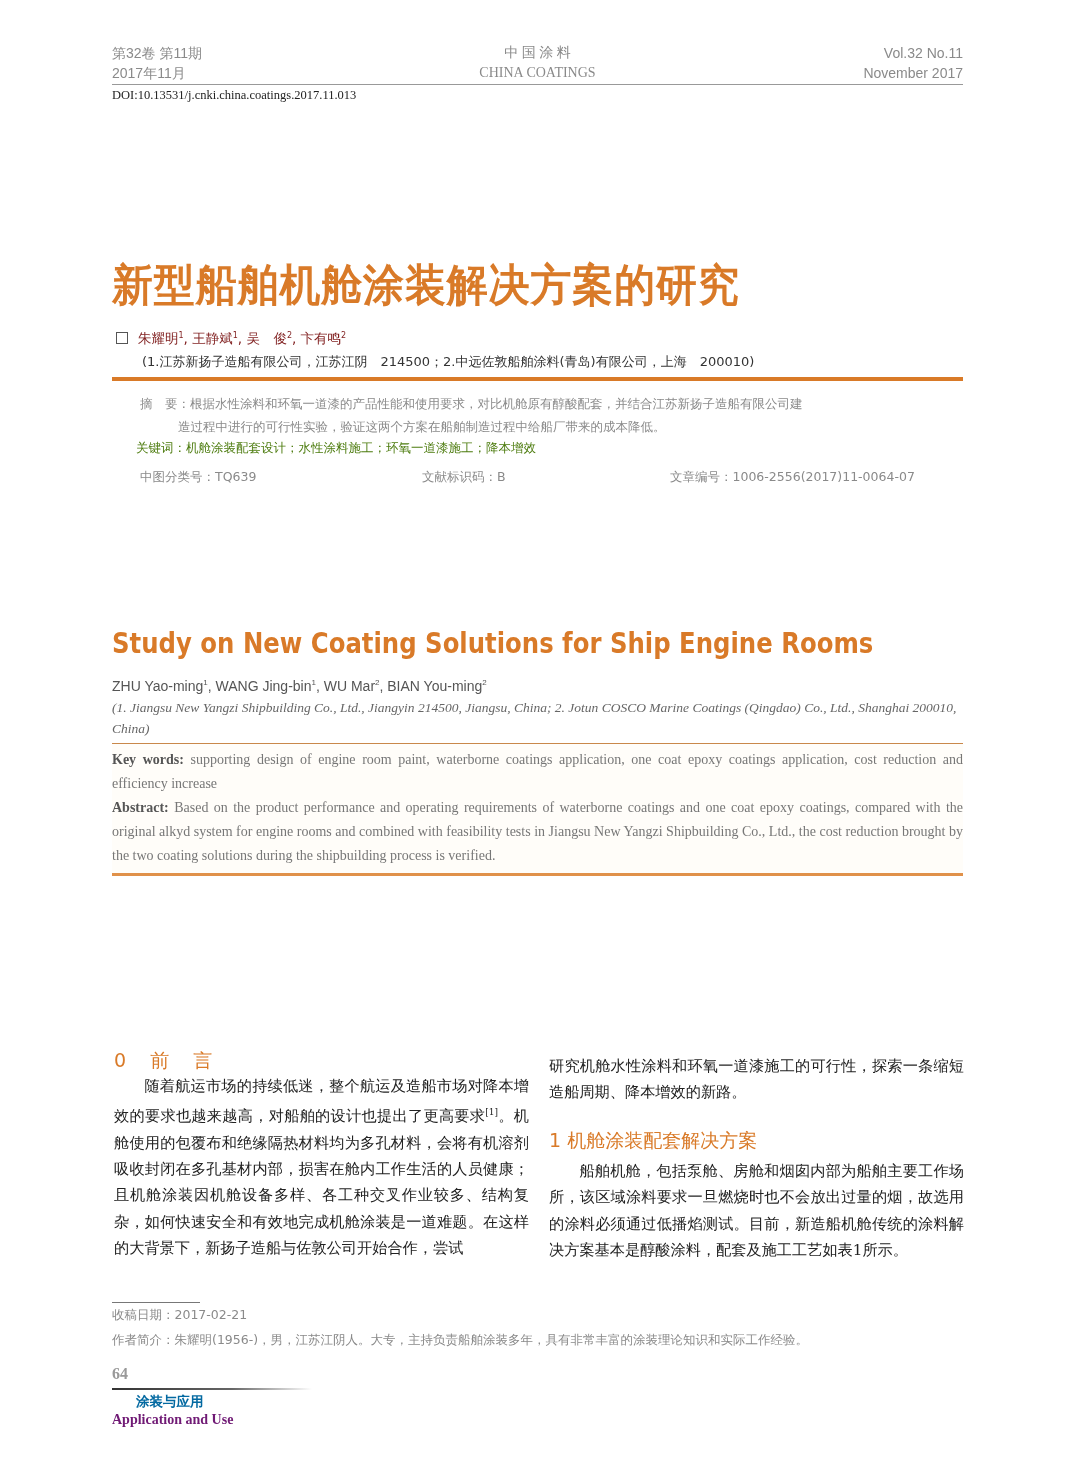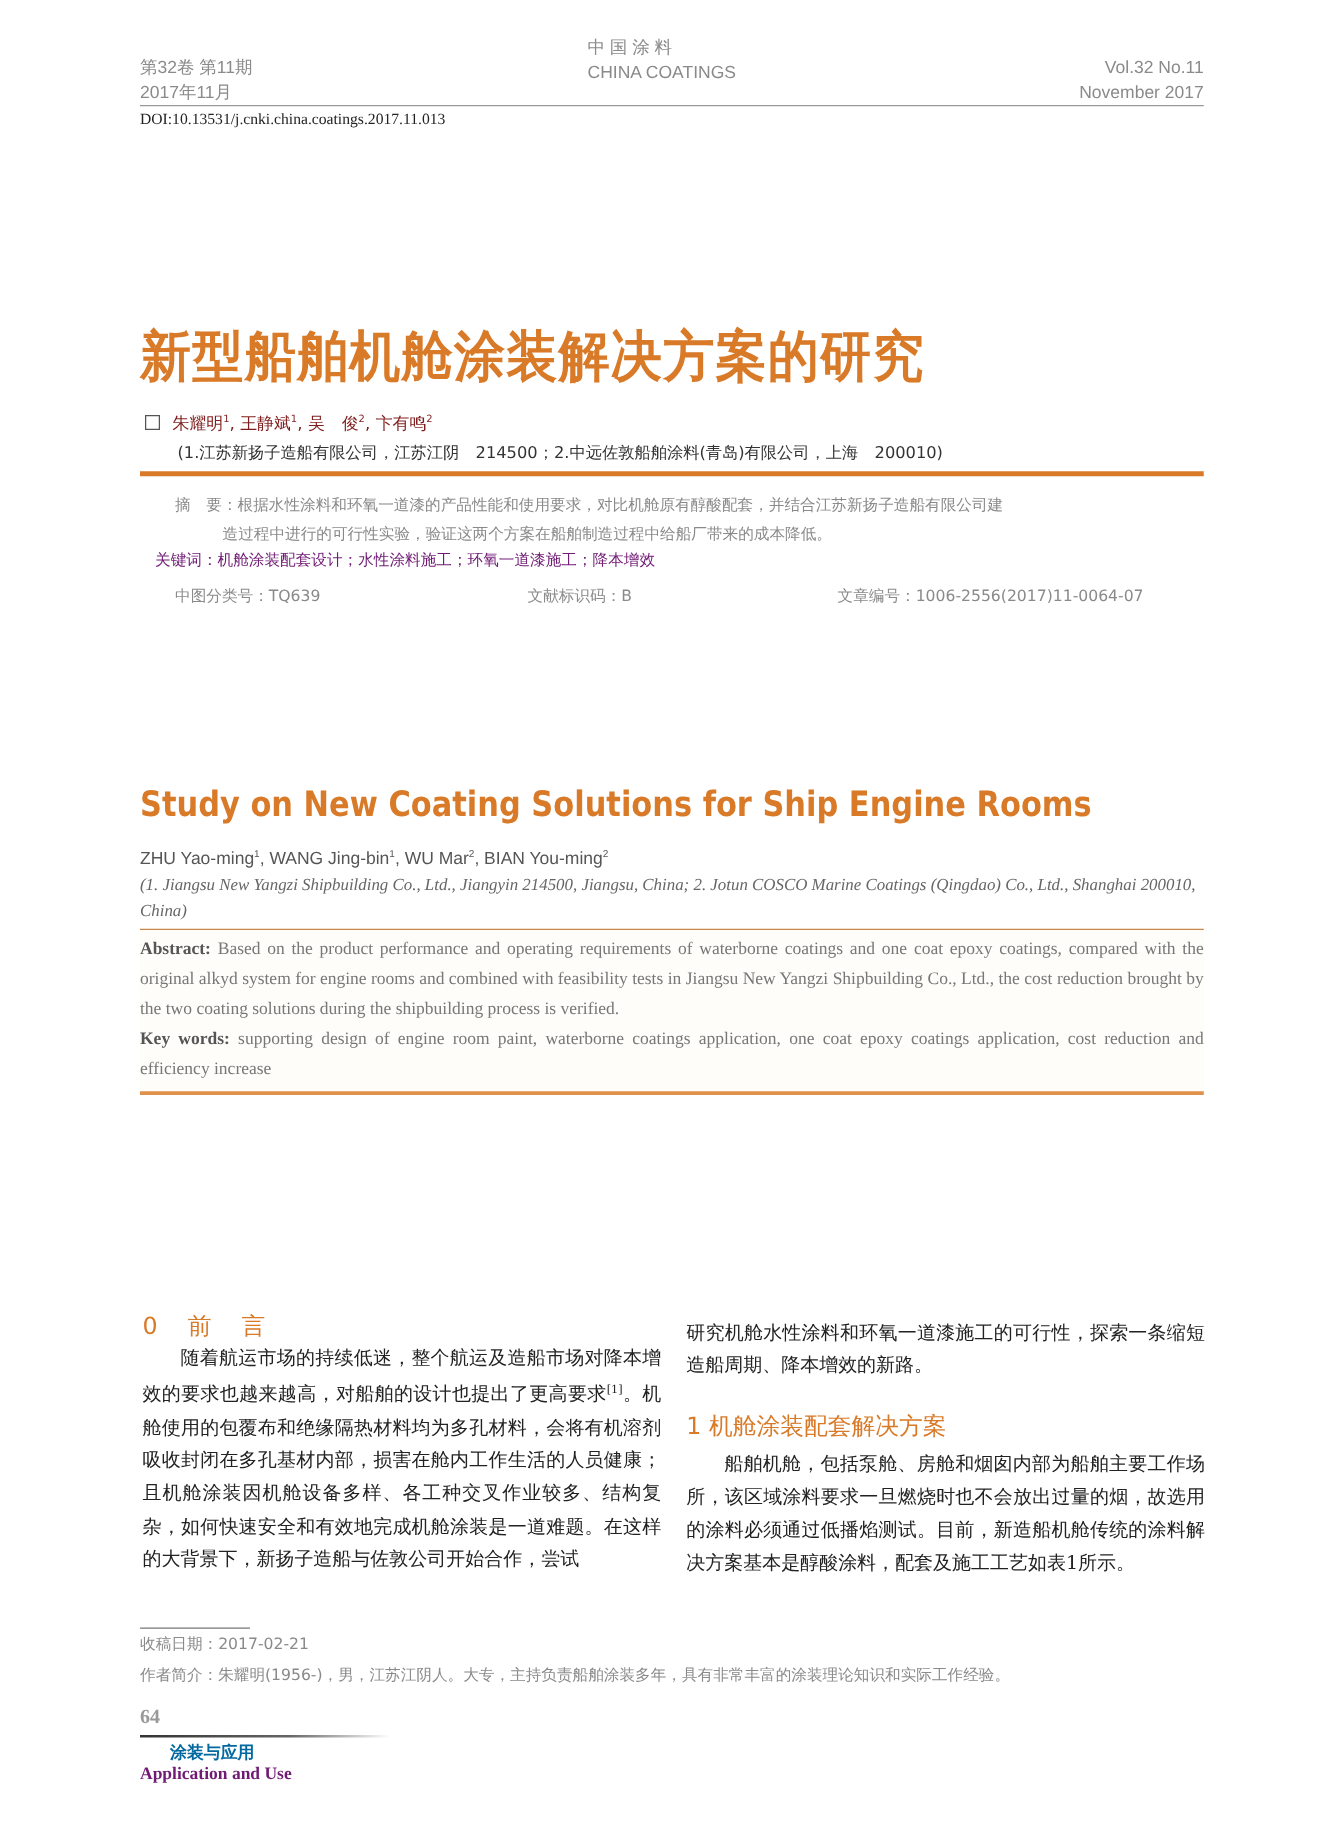--- a/index.html
+++ b/index.html
@@ -4,39 +4,39 @@
   <style>
     * { margin: 0; padding: 0; box-sizing: border-box; }
     html, body { width: 1075px; height: 1459px; background: #ffffff; }
     body { position: relative; font-family: "DejaVu Sans", sans-serif; color: #3a3a3a; overflow: hidden; }
 
     .abs { position: absolute; }
 
     
     .hdr { font-family: "Liberation Sans", sans-serif; color: #8a8a8a; font-size: 14px; line-height: 20px; }
     .hdr-left { left: 112px; top: 43px; }
-    .hdr-center { left: 470px; top: 27px; width: 135px; text-align: left; }
+    .hdr-center { left: 470px; top: 43px; width: 135px; text-align: center; font-family: Liberation Serif, serif; }
     .hdr-right { right: 112px; top: 43px; text-align: right; }
     .hdr-rule { left: 112px; top: 84px; width: 851px; height: 1px; background: #999; }
     .doi { left: 112px; top: 88px; font-family: "Liberation Serif", serif; font-size: 12.5px; color: #222; }
 
     
     .cn-title { left: 112px; top: 256px; font-family: "DejaVu Sans", sans-serif; font-weight: bold; font-size: 44px; color: #d97a28; letter-spacing: 1px; transform: scaleX(0.93); transform-origin: left; }
 
     .cn-authors { left: 116px; top: 330px; font-size: 13.5px; color: #7f1d1d; }
     .cn-authors .box { display: inline-block; width: 12px; height: 12px; border: 1px solid #555; margin-right: 10px; vertical-align: -1px; }
     .cn-authors sup { font-size: 8px; }
     .cn-affil { left: 142px; top: 353px; font-size: 13px; color: #333; }
 
     .rule-orange-thick { left: 112px; top: 377px; width: 851px; height: 4px; background: #d97a28; }
 
     .cn-abs { left: 140px; top: 392px; width: 800px; font-size: 12.5px; color: #8a8a8a; line-height: 23px; }
     .cn-abs .label { display: inline-block; }
     .cn-abs .indent { padding-left: 38px; }
-    .cn-kw { left: 124px; top: 440px; font-size: 12.5px; color: #701a75; }
+    .cn-kw { left: 136px; top: 440px; font-size: 12.5px; color: #4d7c0f; }
     .cn-cls-row { left: 140px; top: 469px; width: 790px; font-size: 12.5px; color: #8a8a8a; }
     .cn-cls-row span { position: absolute; top: 0; white-space: nowrap; }
 
     
     .en-title { left: 112px; top: 627px; font-family: "DejaVu Sans", sans-serif; font-weight: bold; font-size: 28px; color: #d97a28; transform: scaleX(0.87); transform-origin: left; white-space: nowrap; }
     .en-authors { left: 112px; top: 678px; font-family: "Liberation Sans", sans-serif; font-size: 14px; color: #555; }
     .en-authors sup { font-size: 8px; }
     .en-affil { left: 112px; top: 697px; width: 855px; font-family: "Liberation Serif", serif; font-style: italic; font-size: 13.5px; color: #666; line-height: 21px; }
 
     .abs-box { left: 112px; top: 743px; width: 851px; height: 132px; background: #fffdf9; }
@@ -114,22 +114,22 @@
   <span>ZHU Yao-ming</span><sup>1</sup>,
   <span>WANG Jing-bin</span><sup>1</sup>,
   <span>WU Mar</span><sup>2</sup>,
   <span>BIAN You-ming</span><sup>2</sup>
 </div>
 <div class="abs en-affil">(1. Jiangsu New Yangzi Shipbuilding Co., Ltd., Jiangyin 214500, Jiangsu, China; 2. Jotun COSCO Marine Coatings (Qingdao) Co., Ltd., Shanghai 200010, China)</div>
 
 <div class="abs abs-box"></div>
 <div class="abs rule-orange-thin"></div>
 <div class="abs en-abs">
+  <div><b>Key words:</b> <span>supporting design of engine room paint, waterborne coatings application, one coat epoxy coatings application, cost reduction and efficiency increase</span></div>
   <div><b>Abstract:</b> <span>Based on the product performance and operating requirements of waterborne coatings and one coat epoxy coatings, compared with the original alkyd system for engine rooms and combined with feasibility tests in Jiangsu New Yangzi Shipbuilding Co., Ltd., the cost reduction brought by the two coating solutions during the shipbuilding process is verified.</span></div>
-  <div><b>Key words:</b> <span>supporting design of engine room paint, waterborne coatings application, one coat epoxy coatings application, cost reduction and efficiency increase</span></div>
 </div>
 <div class="abs rule-orange-mid"></div>
 
 <div class="abs sec-head sec0">0 前 言</div>
 <div class="abs col col-left">
   <p class="ind"><span>随着航运市场的持续低迷，整个航运及造船市场对降本增效的要求也越来越高，对船舶的设计也提出了更高要求</span><sup>[1]</sup><span>。机舱使用的包覆布和绝缘隔热材料均为多孔材料，会将有机溶剂吸收封闭在多孔基材内部，损害在舱内工作生活的人员健康；且机舱涂装因机舱设备多样、各工种交叉作业较多、结构复杂，如何快速安全和有效地完成机舱涂装是一道难题。在这样的大背景下，新扬子造船与佐敦公司开始合作，尝试</span></p>
 </div>
 
 <div class="abs col col-right-a">
   <p>研究机舱水性涂料和环氧一道漆施工的可行性，探索一条缩短造船周期、降本增效的新路。</p>

